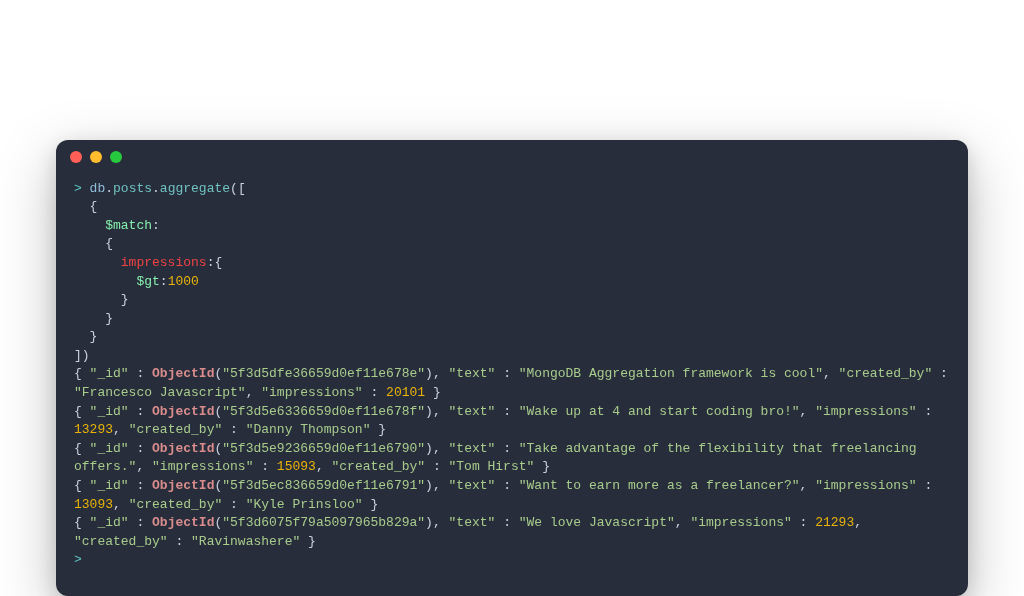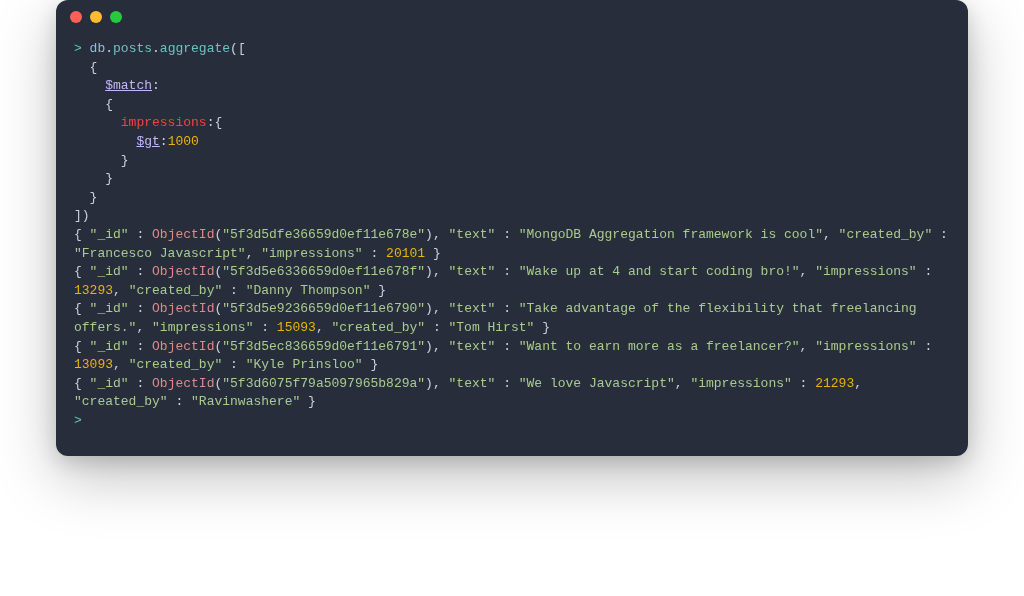--- a/index.html
+++ b/index.html
@@ -8,21 +8,21 @@
     background: #ffffff;
     width: 1024px;
     height: 596px;
     font-family: "SFMono-Regular", "Menlo", "Consolas", "Liberation Mono", monospace;
   }
   .stage {
     width: 1024px;
     height: 596px;
     position: relative;
     display: flex;
-    align-items: flex-start;
+    align-items: flex-end;
     justify-content: center;
   }
   .window {
     width: 912px;
     background: #272d3b;
     border-radius: 12px;
     box-shadow: 0 20px 60px rgba(0,0,0,0.25), 0 6px 20px rgba(0,0,0,0.15);
     overflow: hidden;
   }
   .titlebar {
@@ -50,26 +50,26 @@
     color: #c9d1df;
   }
 
   
   .tk-prompt   { color: #5cc5c0; }  
   .tk-default  { color: #c9d1df; }
   .tk-obj      { color: #8fbddc; }  
   .tk-method   { color: #6ec2c0; }  
   .tk-dot      { color: #c9d1df; }
   .tk-punc     { color: #c9d1df; }  
-  .tk-var      { color: #c4b5fd; text-decoration: underline; }  
+  .tk-var      { color: #86efac; }  
   .tk-key      { color: #ef4444; }  
   .tk-num      { color: #eab308; }  
   .tk-str      { color: #a8cc8c; }  
   .tk-colon    { color: #c9d1df; }
-  .tk-fn       { color: #d98c8c; }
+  .tk-fn       { color: #d98c8c; font-weight: bold; }
 </style>
 </head>
 <body>
 
 <div class="stage">
   <div class="window">
     <div class="titlebar">
       <div class="dot red"></div>
       <div class="dot yellow"></div>
       <div class="dot green"></div>

